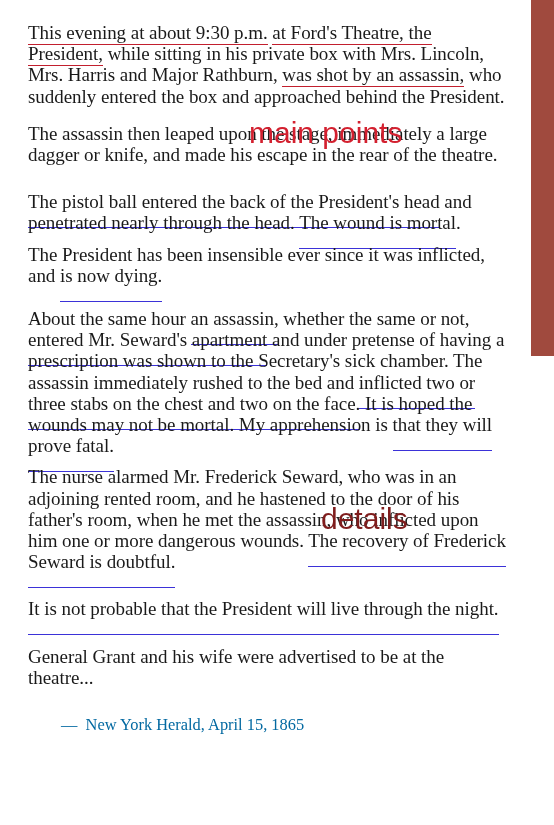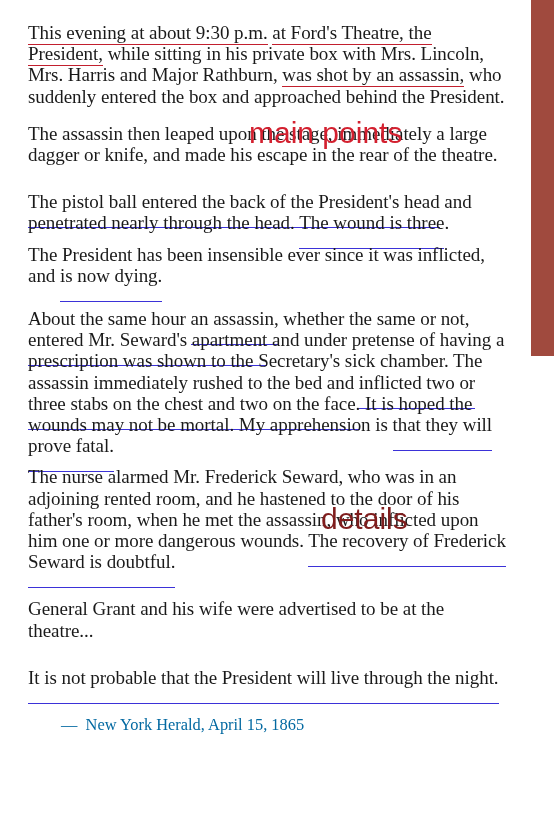--- a/index.html
+++ b/index.html
@@ -86,30 +86,30 @@
 <body>
 
 <div id="accent-bar"></div>
 
 <div id="doc">
 
   <p class="para"><span class="u-red">This evening at about 9:30 p.m.</span><span> </span><span class="u-red">at Ford's Theatre, the President,</span><span> while sitting in his private box with Mrs. Lincoln, Mrs. Harris and Major Rathburn, </span><span class="u-red">was shot by an assassin,</span><span> who suddenly entered the box and approached behind the President.</span></p>
 
   <p class="para gap-lg"><span>The assassin then leaped upon the stage, immediately a large dagger or knife, and made his escape in the rear of the theatre.</span></p>
 
-  <p class="para tight"><span class="u-blue">The pistol ball entered the back of the President's head</span><span> and penetrated nearly through the head. </span><span class="u-blue">The wound is three</span><span>.</span></p>
+  <p class="para tight"><span class="u-blue">The pistol ball entered the back of the President's head</span><span> and penetrated nearly through the head. </span><span class="u-blue">The wound is mortal</span><span>.</span></p>
 
   <p class="para gap-xl"><span>The President has been insensible ever since it was inflicted, and </span><span class="u-blue">is now dying.</span><span></span></p>
 
   <p class="para tight"><span>About the same hour </span><span class="u-blue">an assassin,</span><span> whether the same or not, </span><span class="u-blue">entered Mr. Seward's apartment</span><span> and under pretense of having a prescription was shown to the Secretary's sick chamber. The assassin immediately rushed to the bed and </span><span class="u-blue">inflicted two or three stabs on the chest and two on the face.</span><span> It is hoped the wounds may not be mortal. My apprehension is </span><span class="u-blue">that they will prove fatal.</span><span></span></p>
 
   <p class="para gap-lg"><span>The nurse alarmed Mr. Frederick Seward, who was in an adjoining rented room, and he hastened to the door of his father's room, when he met the assassin, who inflicted upon him one or more dangerous wounds. </span><span class="u-blue">The recovery of Frederick Seward is doubtful.</span><span></span></p>
 
+  <p class="para gap-lg"><span class="u-blue">It is not probable that the President will live through the night.</span><span></span></p>
+
   <p class="para gap-lg"><span>General Grant and his wife were advertised to be at the theatre...</span></p>
-
-  <p class="para gap-lg"><span class="u-blue">It is not probable that the President will live through the night.</span><span></span></p>
 
   <p class="attribution"><span class="emdash">—</span>&nbsp;&nbsp;<span>New York Herald, April 15, 1865</span></p>
 
 </div>
 
 <div class="annot" id="annot-main-points">main points</div>
 <div class="annot" id="annot-details">details</div>
 
 </body></html>

